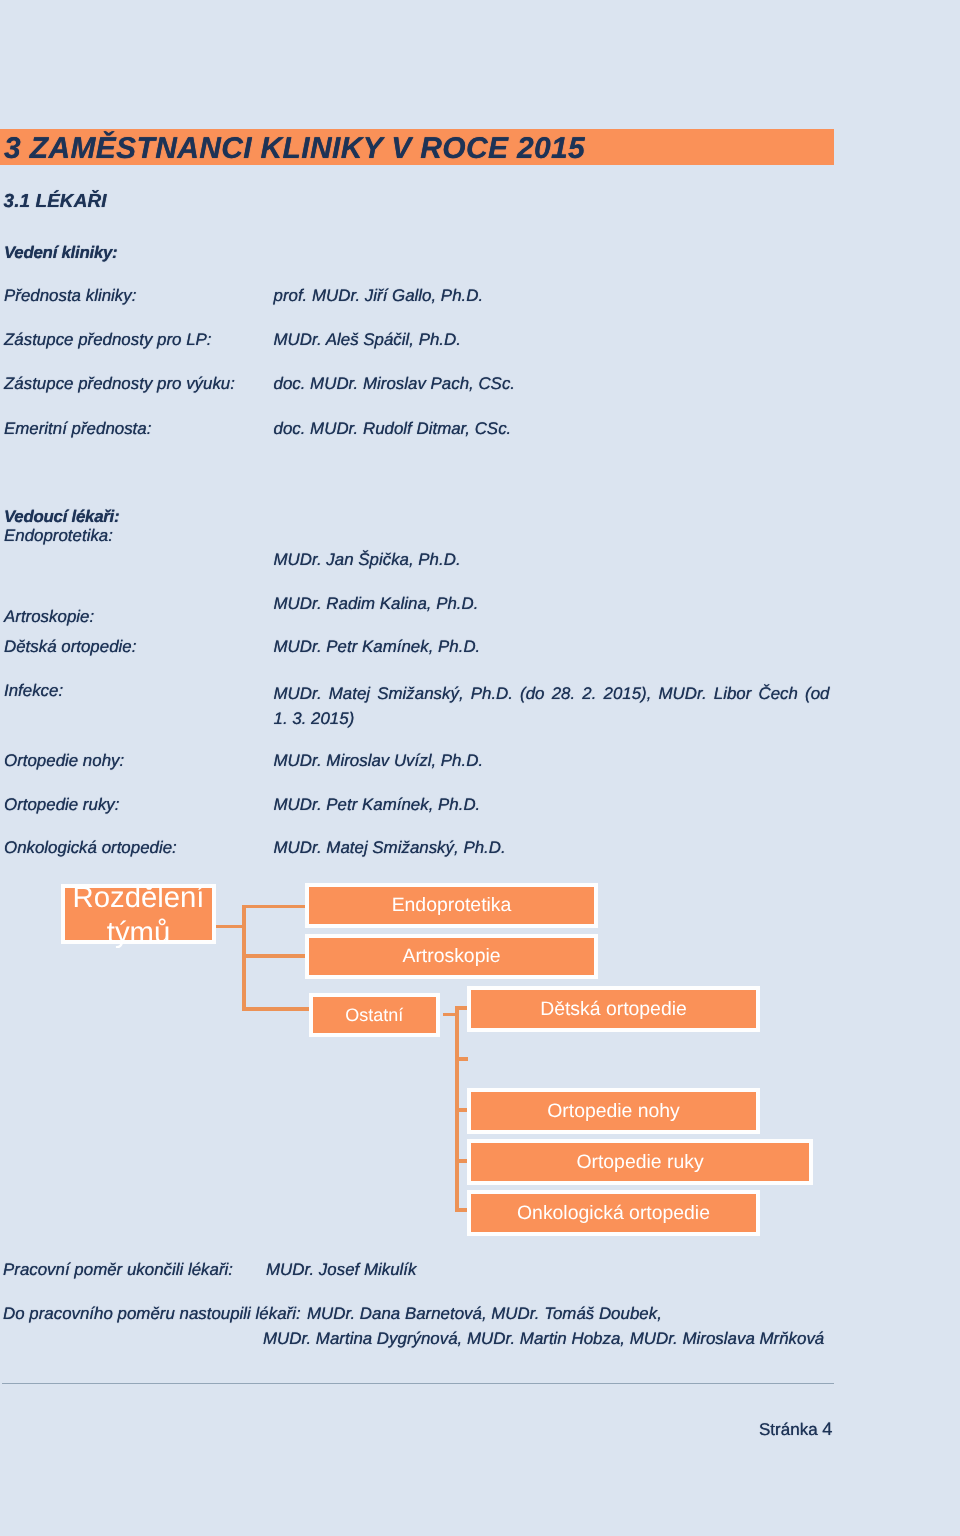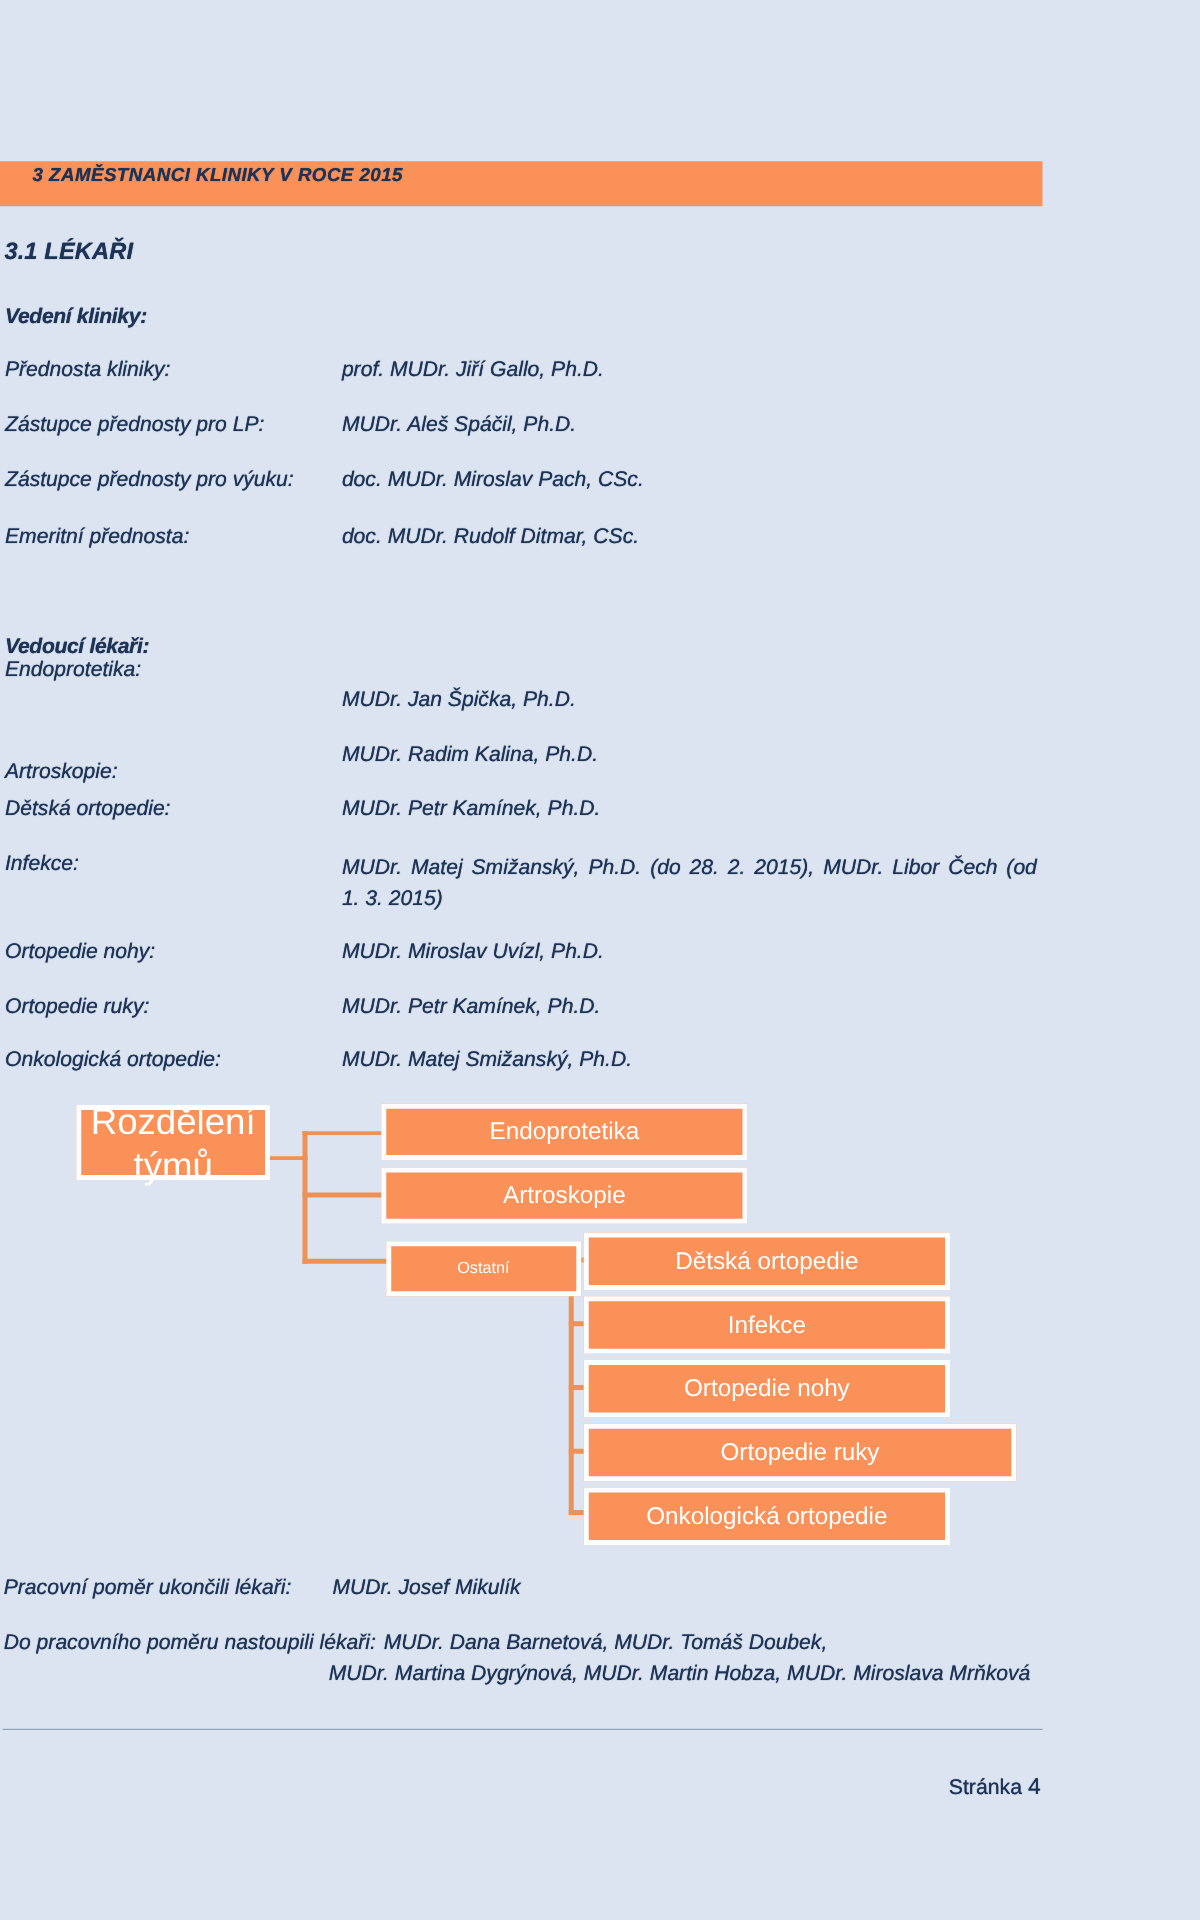--- a/index.html
+++ b/index.html
@@ -3,22 +3,22 @@
 <meta charset="utf-8">
 <title>3 ZAMĚSTNANCI KLINIKY V ROCE 2015</title>
 <style>
 html,body{margin:0;padding:0;}
 body{width:960px;height:1536px;background:#dbe4f0;
   font-family:"Liberation Sans",sans-serif;overflow:hidden;
   -webkit-font-smoothing:antialiased;text-rendering:geometricPrecision;}
 .page{position:relative;width:960px;height:1536px;}
 
 #title-band{position:absolute;left:0;top:129.2px;width:833.5px;height:35.5px;background:#fa9158;}
-#title-text{position:absolute;left:4px;top:2.8px;font-size:15px;font-weight:bold;font-style:italic;
-  color:#1d3356;letter-spacing:0.35px;white-space:nowrap;margin-left:22px;}
+#title-text{position:absolute;left:4px;top:2.8px;font-size:30px;font-weight:bold;font-style:italic;
+  color:#1d3356;letter-spacing:0.35px;white-space:nowrap;}
 
 .h2{position:absolute;left:3.5px;font-size:18.9px;font-weight:bold;font-style:italic;
   color:#1d3356;letter-spacing:0.12px;white-space:nowrap;}
 .subhead{position:absolute;left:4px;font-size:16.9px;font-weight:bold;font-style:italic;
   color:#1d3356;letter-spacing:-0.28px;white-space:nowrap;}
 
 .row-label,.row-value,.note,.subhead,.h2,#title-text,#footer{
   text-shadow:0 0 0.75px currentColor;}
 
 .row-label{position:absolute;left:4px;font-size:16.9px;font-style:italic;color:#1d3356;white-space:nowrap;}
@@ -100,29 +100,26 @@
     <div class="node" style="left:60.8px;top:883.8px;width:155.5px;height:60px;font-size:29.3px;line-height:35.1px;padding-top:3px">
       <span><span>Rozdělení</span><br><span>týmů</span></span>
     </div>
 
     <div class="node" style="left:305px;top:882.5px;width:293px;height:45px;font-size:19.4px">
       <span>Endoprotetika</span>
       </div>
     <div class="node" style="left:305px;top:934px;width:293px;height:45px;font-size:19.4px">
       <span>Artroskopie</span>
       </div>
-    <div class="node" style="left:308.7px;top:992.7px;width:156px;height:44.5px;font-size:13px">
+    <div class="node" style="left:308.7px;top:992.7px;width:131px;height:44.5px;font-size:18px">
       <span>Ostatní</span>
       </div>
 
     <div class="node" style="left:467px;top:985.8px;width:293px;height:46px;font-size:19.4px">
       <span>Dětská ortopedie</span>
-      </div>
-    <div class="node" style="left:467px;top:1036.8px;width:293px;height:46px;font-size:19.4px">
-      <span>Infekce</span>
       </div>
     <div class="node" style="left:467px;top:1087.8px;width:293px;height:46px;font-size:19.4px">
       <span>Ortopedie nohy</span>
       </div>
     <div class="node" style="left:467px;top:1138.8px;width:346px;height:46px;font-size:19.4px">
       <span>Ortopedie ruky</span>
       </div>
     <div class="node" style="left:467px;top:1189.8px;width:293px;height:46px;font-size:19.4px">
       <span>Onkologická ortopedie</span>
       </div>

